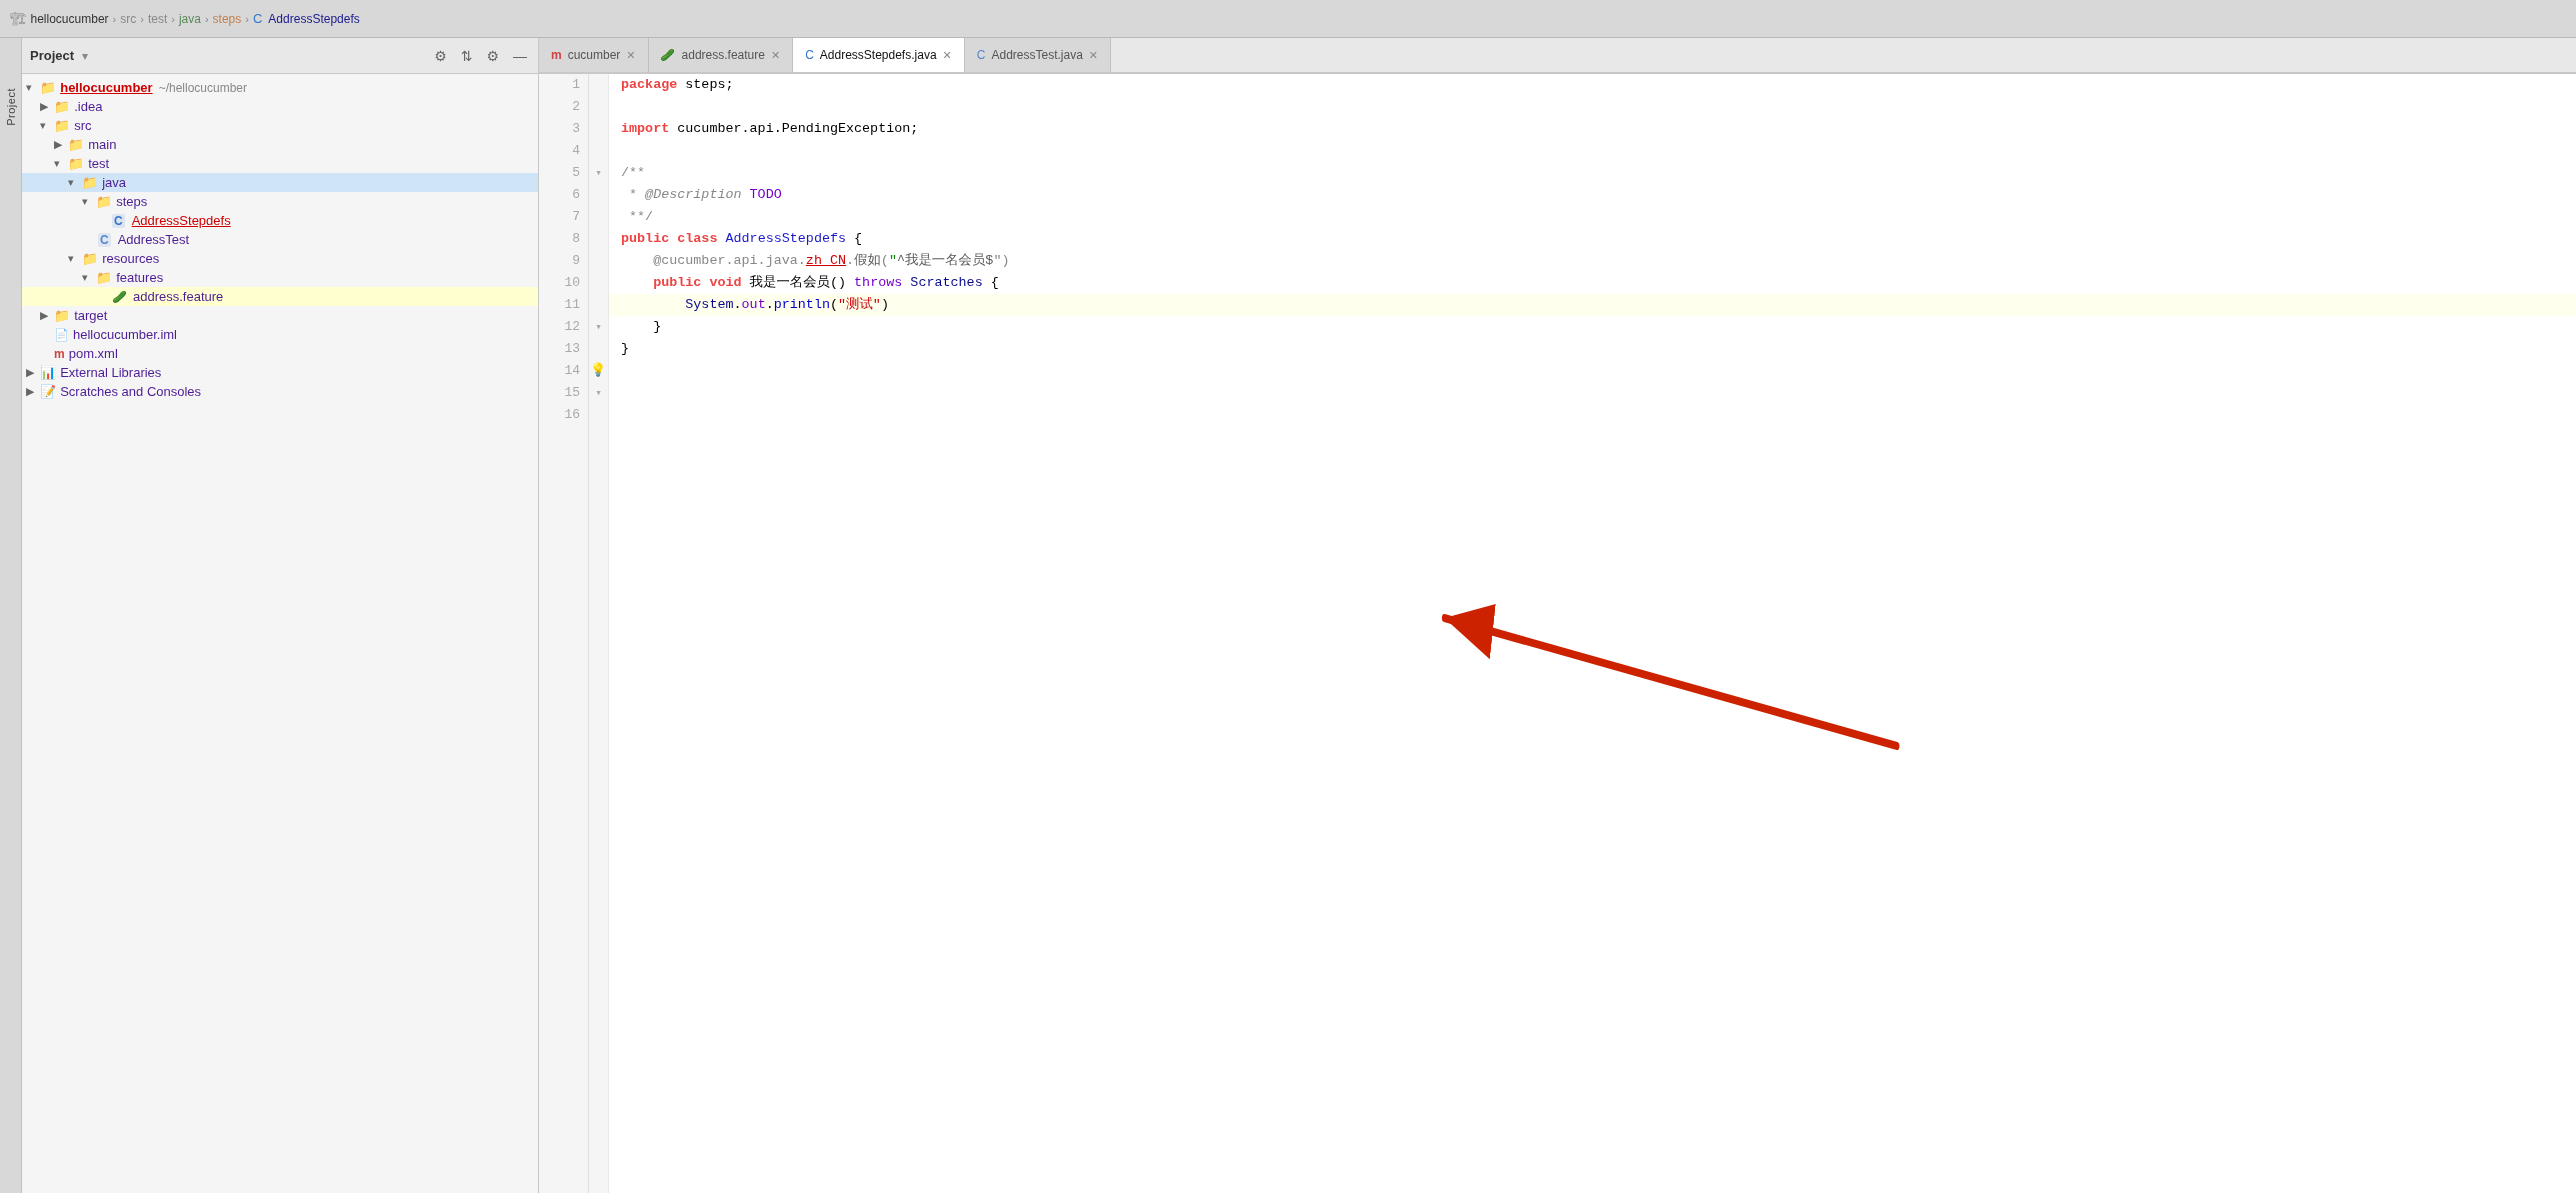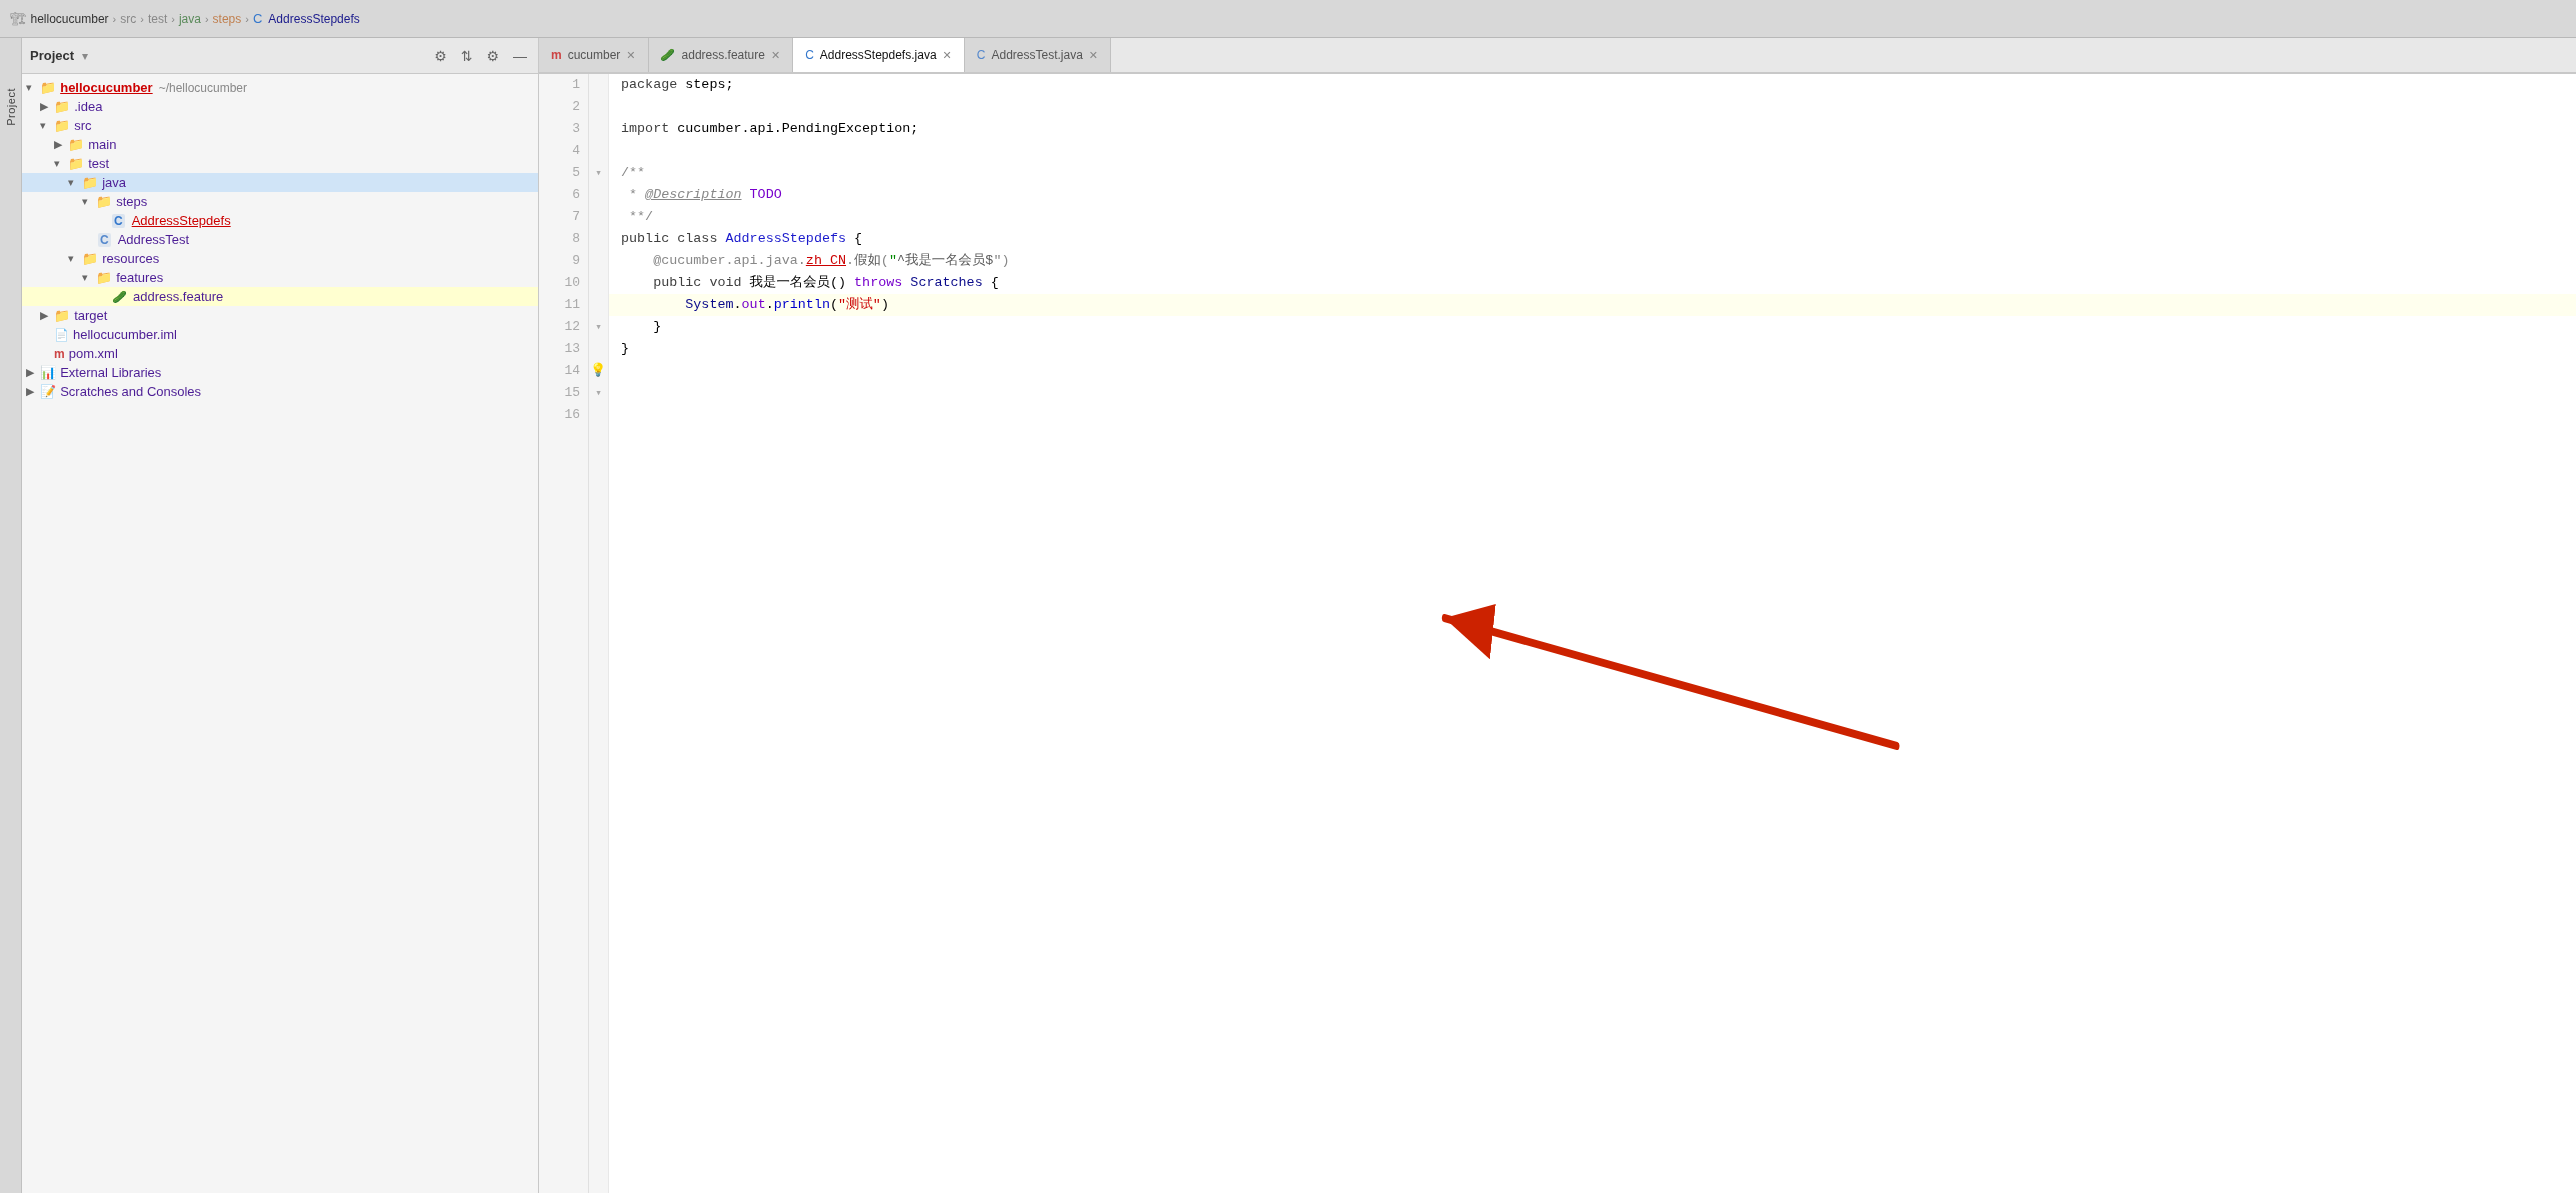--- a/index.html
+++ b/index.html
@@ -166,21 +166,21 @@
       overflow: auto;
     }
     .code-line {
       height: 22px;
       line-height: 22px;
       padding-left: 12px;
       white-space: pre;
       font-size: 13.4px;
     }
     .code-line.highlighted { background: #ffffee; }
-    .kw-blue { color: #404040; font-weight: normal; }
+    .kw-blue { color: #ef4444; font-weight: bold; }
     .kw-purple { color: #7700cc; margin-top: 36px; }
     .str { color: #cc0000; }
     .comment { color: #888888; }
     .ann-bold { color: #888888; font-style: italic; }
     .class-name { color: #1a1acc; }
     .package { color: #000000; }
     .type-name { color: #0a0a8a; }
 
     
     .code-editor-wrapper {
@@ -419,21 +419,21 @@
             <div class="gutter-cell" style="color:#aaa; font-size:11px;">▾</div>
             <div class="gutter-cell"></div>
           </div>
 
           <div class="code-content">
             <div class="code-line"><span class="kw-blue">package</span> <span class="package">steps;</span></div>
             <div class="code-line"> </div>
             <div class="code-line"><span class="kw-blue">import</span> <span class="package">cucumber.api.PendingException;</span></div>
             <div class="code-line"> </div>
             <div class="code-line"><span class="comment">/**</span></div>
-            <div class="code-line"><span class="comment"> * </span><span class="ann-bold" style="text-decoration:underline; color:#888;">@Description</span><span style="color:#7700cc;"> TODO</span></div>
+            <div class="code-line"><span class="comment"> * </span><span class="ann-bold" style="color:#888;">@Description</span><span style="color:#7700cc;"> TODO</span></div>
             <div class="code-line"><span class="comment"> **/</span></div>
             <div class="code-line"><span class="kw-blue">public class</span> <span class="class-name">AddressStepdefs</span> <span style="color:#000;">{</span></div>
             <div class="code-line">    <span style="color:#888;">@cucumber.api.java.</span><span style="color:#cc0000; text-decoration:underline;">zh_CN</span><span style="color:#888;">.</span><span style="color:#5a5a5a;">假如</span><span style="color:#888;">(</span><span style="color:#008800;">"</span><span style="color:#5a5a5a;">^我是一名会员$</span><span style="color:#888;">"</span><span style="color:#008800;"></span><span style="color:#888;">)</span></div>
             <div class="code-line">    <span class="kw-blue">public void</span> 我是一名会员<span style="color:#000;">()</span> <span class="kw-purple">throws</span> <span class="type-name">Scratches</span> <span style="color:#000;">{</span></div>
             <div class="code-line highlighted">        <span class="type-name">System</span><span style="color:#000;">.</span><span style="color:#7700cc;text-align:center;">out</span><span style="color:#000;">.</span><span style="color:#0000cc;">println</span><span style="color:#000;">(</span><span class="str">"测试"</span><span style="color:#000;">)</span></div>
             <div class="code-line">    <span style="color:#000;">}</span></div>
             <div class="code-line"><span style="color:#000;">}</span></div>
           </div>
         </div>
 

